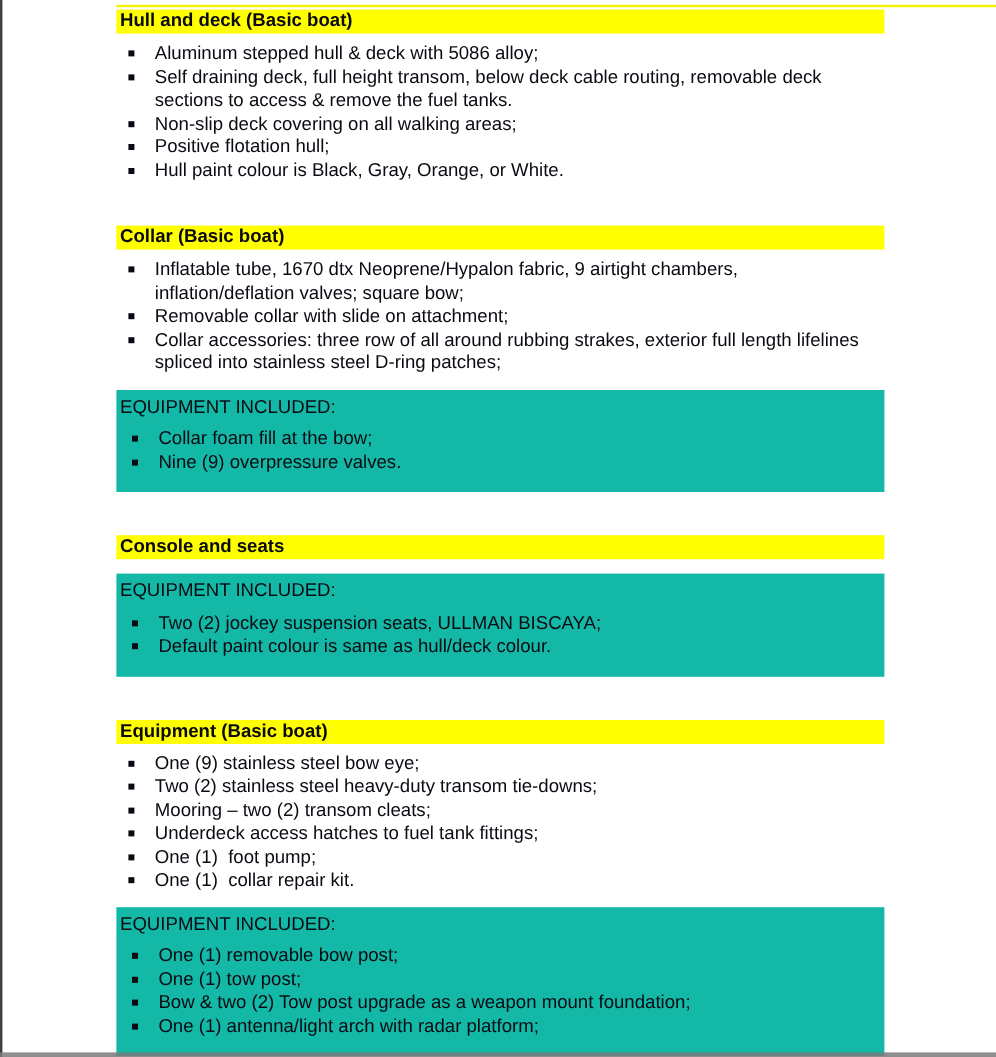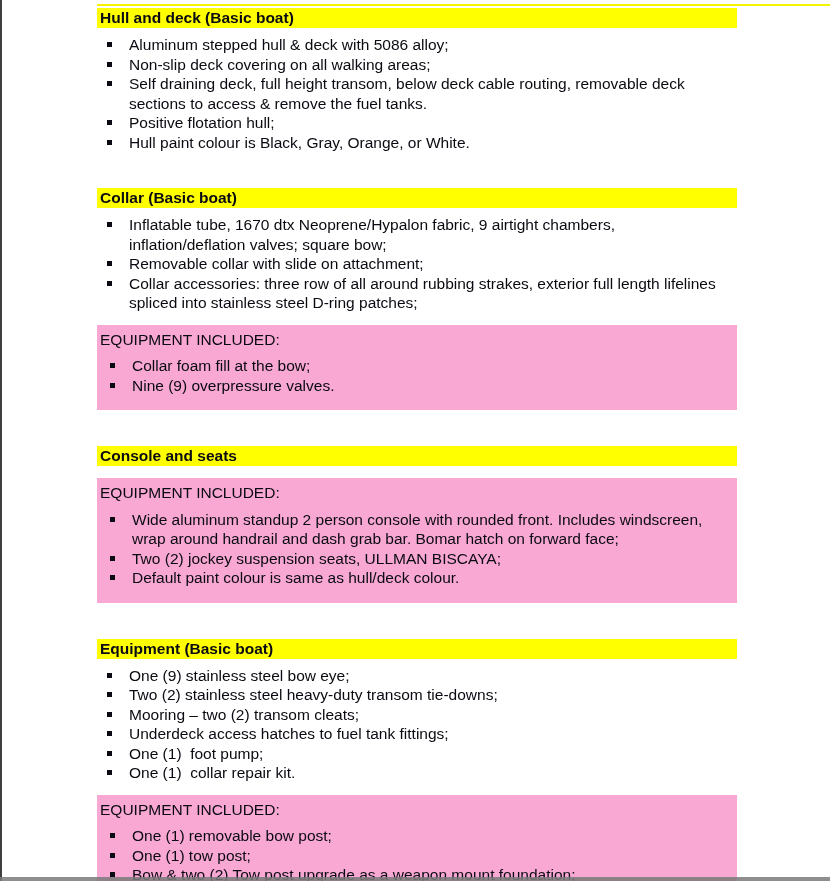--- a/index.html
+++ b/index.html
@@ -72,21 +72,21 @@
   .bullet-marker::after {
     content: "";
     position: absolute;
     left: 3px; top: 7px;
     width: 5px; height: 5px;
     background: #0a0a12;
   }
   .bullet-text { flex: 1 1 auto; }
 
   .equip-box {
-    background: #f9a8d4;
+    background: #14b8a6;
     margin-top: 12px;
     padding: 5px 4px 8px 3px;
   }
   .equip-title { line-height: 19.5px; }
 </style>
 </head>
 <body>
 
 <div class="page">
   <div class="left-edge"></div>
@@ -94,25 +94,25 @@
   <div class="content" id="content">
       <div class="section">
         <div class="section-header">Hull and deck (Basic boat)</div>
         <ul class="bullets">
           <li>
             <span class="bullet-marker"></span>
             <span class="bullet-text">Aluminum stepped hull &amp; deck with 5086 alloy;</span>
           </li>
           <li>
             <span class="bullet-marker"></span>
+            <span class="bullet-text">Self draining deck, full height transom, below deck cable routing, removable deck sections to access &amp; remove the fuel tanks.</span>
+          </li>
+          <li>
+            <span class="bullet-marker"></span>
             <span class="bullet-text">Non-slip deck covering on all walking areas;</span>
-          </li>
-          <li>
-            <span class="bullet-marker"></span>
-            <span class="bullet-text">Self draining deck, full height transom, below deck cable routing, removable deck sections to access &amp; remove the fuel tanks.</span>
           </li>
           <li>
             <span class="bullet-marker"></span>
             <span class="bullet-text">Positive flotation hull;</span>
           </li>
           <li>
             <span class="bullet-marker"></span>
             <span class="bullet-text">Hull paint colour is Black, Gray, Orange, or White.</span>
           </li>
         </ul>
@@ -147,24 +147,20 @@
           </ul>
         </div>
       </div>
       <div class="section">
         <div class="section-header">Console and seats</div>
         <div class="equip-box">
           <div class="equip-title">EQUIPMENT INCLUDED:</div>
           <ul class="bullets">
             <li>
               <span class="bullet-marker"></span>
-              <span class="bullet-text">Wide aluminum standup 2 person console with rounded front. Includes windscreen, wrap around handrail and dash grab bar. Bomar hatch on forward face;</span>
-            </li>
-            <li>
-              <span class="bullet-marker"></span>
               <span class="bullet-text">Two (2) jockey suspension seats, ULLMAN BISCAYA;</span>
             </li>
             <li>
               <span class="bullet-marker"></span>
               <span class="bullet-text">Default paint colour is same as hull/deck colour.</span>
             </li>
           </ul>
         </div>
       </div>
       <div class="section">

